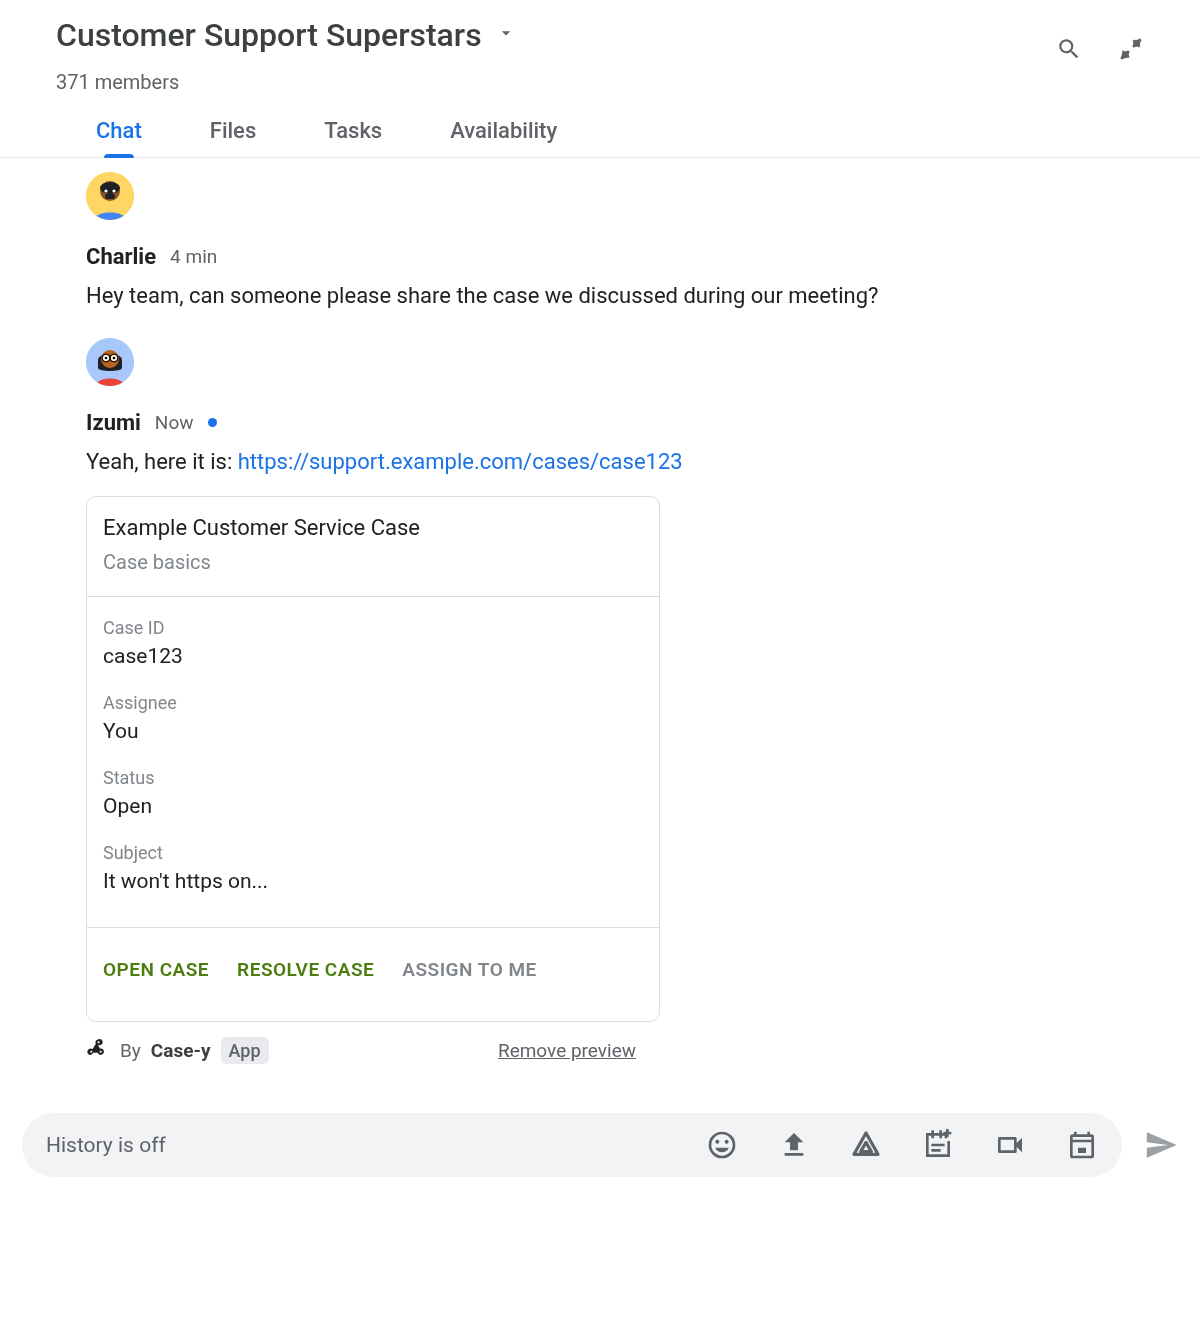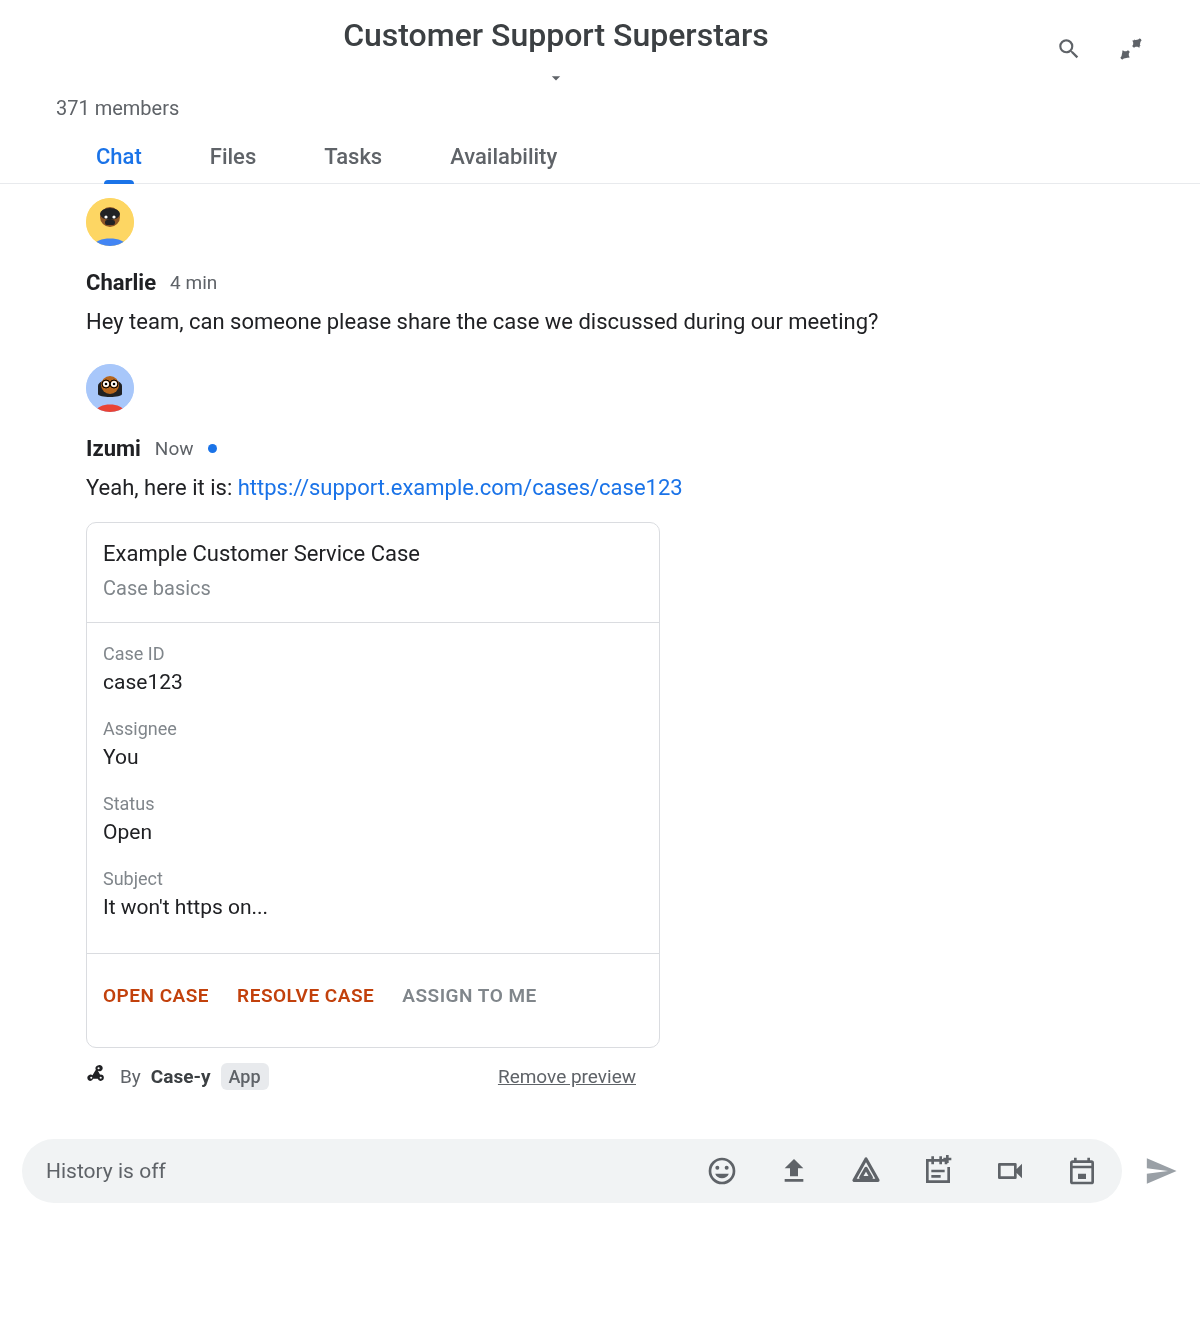--- a/index.html
+++ b/index.html
@@ -13,36 +13,35 @@
     padding: 16px 56px 0 56px;
     display: flex;
     justify-content: space-between;
     align-items: flex-start;
   }
   .header-left { flex: 1; }
   .title-row {
     display: flex;
     align-items: center;
     gap: 14px;
-    flex-direction: column;
   }
   .title {
     font-size: 32px;
     font-weight: 500;
     color: #3c4043;
     letter-spacing: 0;
   }
   .dropdown-icon {
     color: #5f6368;
     cursor: pointer;
   }
   .members {
     font-size: 20px;
     color: #5f6368;
-    margin-top: 4px;
+    margin-top: 16px;
   }
   .header-right {
     display: flex;
     gap: 36px;
     align-items: center;
     padding-top: 20px;
     padding-right: 0;
   }
   .header-icon {
     width: 26px; height: 26px;
@@ -157,21 +156,21 @@
   .card-actions {
     border-top: 1px solid #dadce0;
     padding: 30px 16px 40px 16px;
     display: flex;
     gap: 28px;
     font-size: 19px;
     font-weight: 600;
     letter-spacing: 0.5px;
   }
   .action { cursor: pointer; }
-  .action.primary { color: #c2410c; }
+  .action.primary { color: #4d7c0f; }
   .action.secondary { color: #80868b; }
   .card-foot {
     display: flex;
     justify-content: space-between;
     align-items: center;
     width: 550px;
     margin-top: 14px;
     font-size: 19px;
   }
   .byline {

